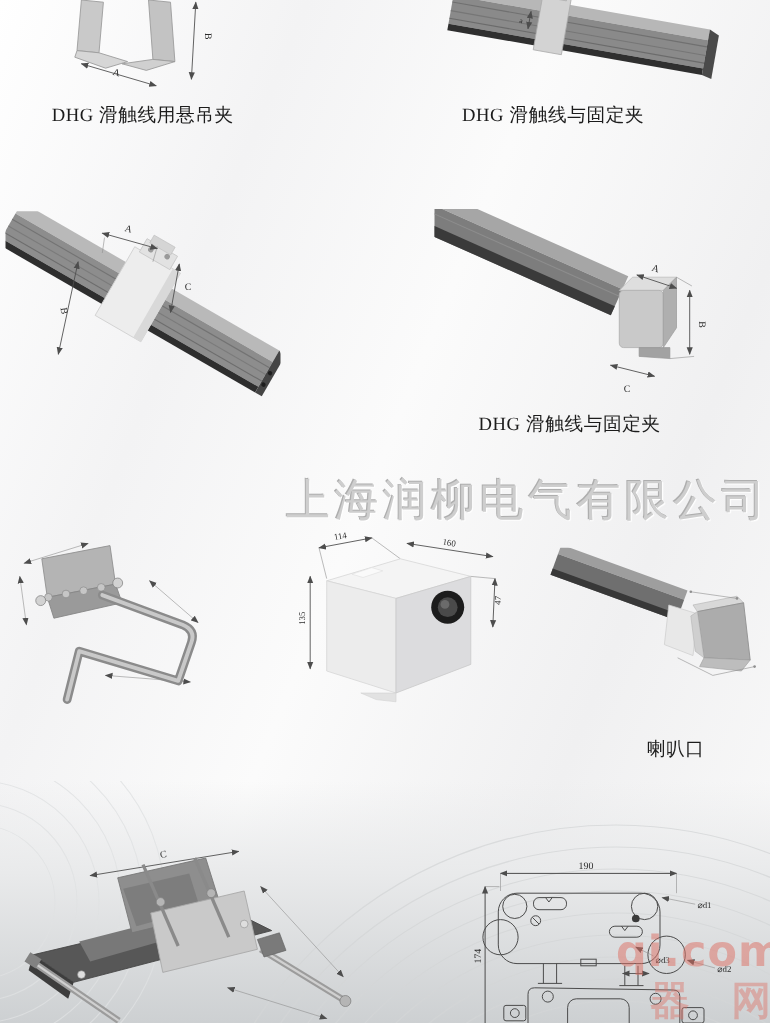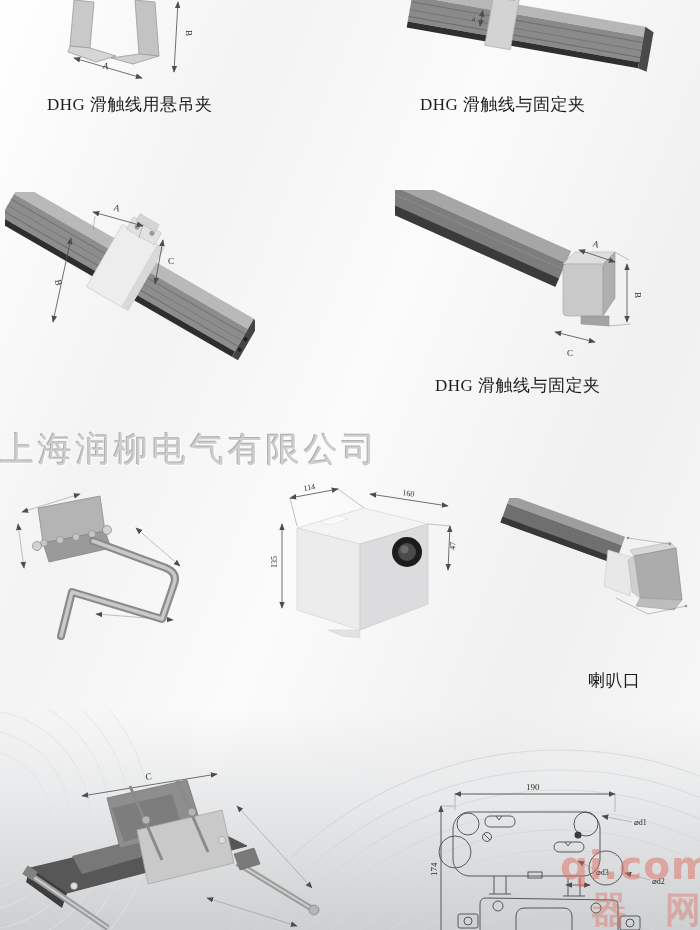--- a/index.html
+++ b/index.html
@@ -7,22 +7,22 @@
     position:relative; width:700px; height:930px; overflow:hidden;
     background:linear-gradient(112deg,#ffffff 0%,#f3f3f4 26%,#fbfbfb 48%,#f0f0f1 74%,#fafafa 100%);
     font-family:"Liberation Serif","DejaVu Serif",serif;
   }
   .abs{position:absolute;}
   .lbl{
     position:absolute; font-size:17px; color:#1c1c1c; letter-spacing:.5px;
     white-space:nowrap; font-family:"Liberation Serif","DejaVu Serif",serif;
   }
   .wm-center{
-    position:absolute; left:0; right:0; top:427px; text-align:left;
-    font-size:34px; letter-spacing:4px; color:#cecece;
+    position:absolute; left:0; right:0; top:427px; text-align:right;
+    font-size:40px; letter-spacing:4px; color:#cecece;
     text-shadow:-1px -1px 0 #aeaeae, 1px 1px 1px #ffffff;
     white-space:nowrap;
   }
   .band{
     position:absolute; left:0; top:710px; width:700px; height:220px;
     background:linear-gradient(to bottom, rgba(246,246,246,0) 0%, #e9eaeb 38%, #cdd0d2 100%);
   }
   .wm-corner{position:absolute; color:rgba(221,110,98,.5); font-family:"DejaVu Sans",sans-serif; font-weight:bold; z-index:30; white-space:nowrap;}
   .wm-latin{left:560px; top:843px; font-size:39px; letter-spacing:1px;}
   .wm-char1{left:591px; top:886px; font-size:36px; color:rgba(221,110,98,.42);}

